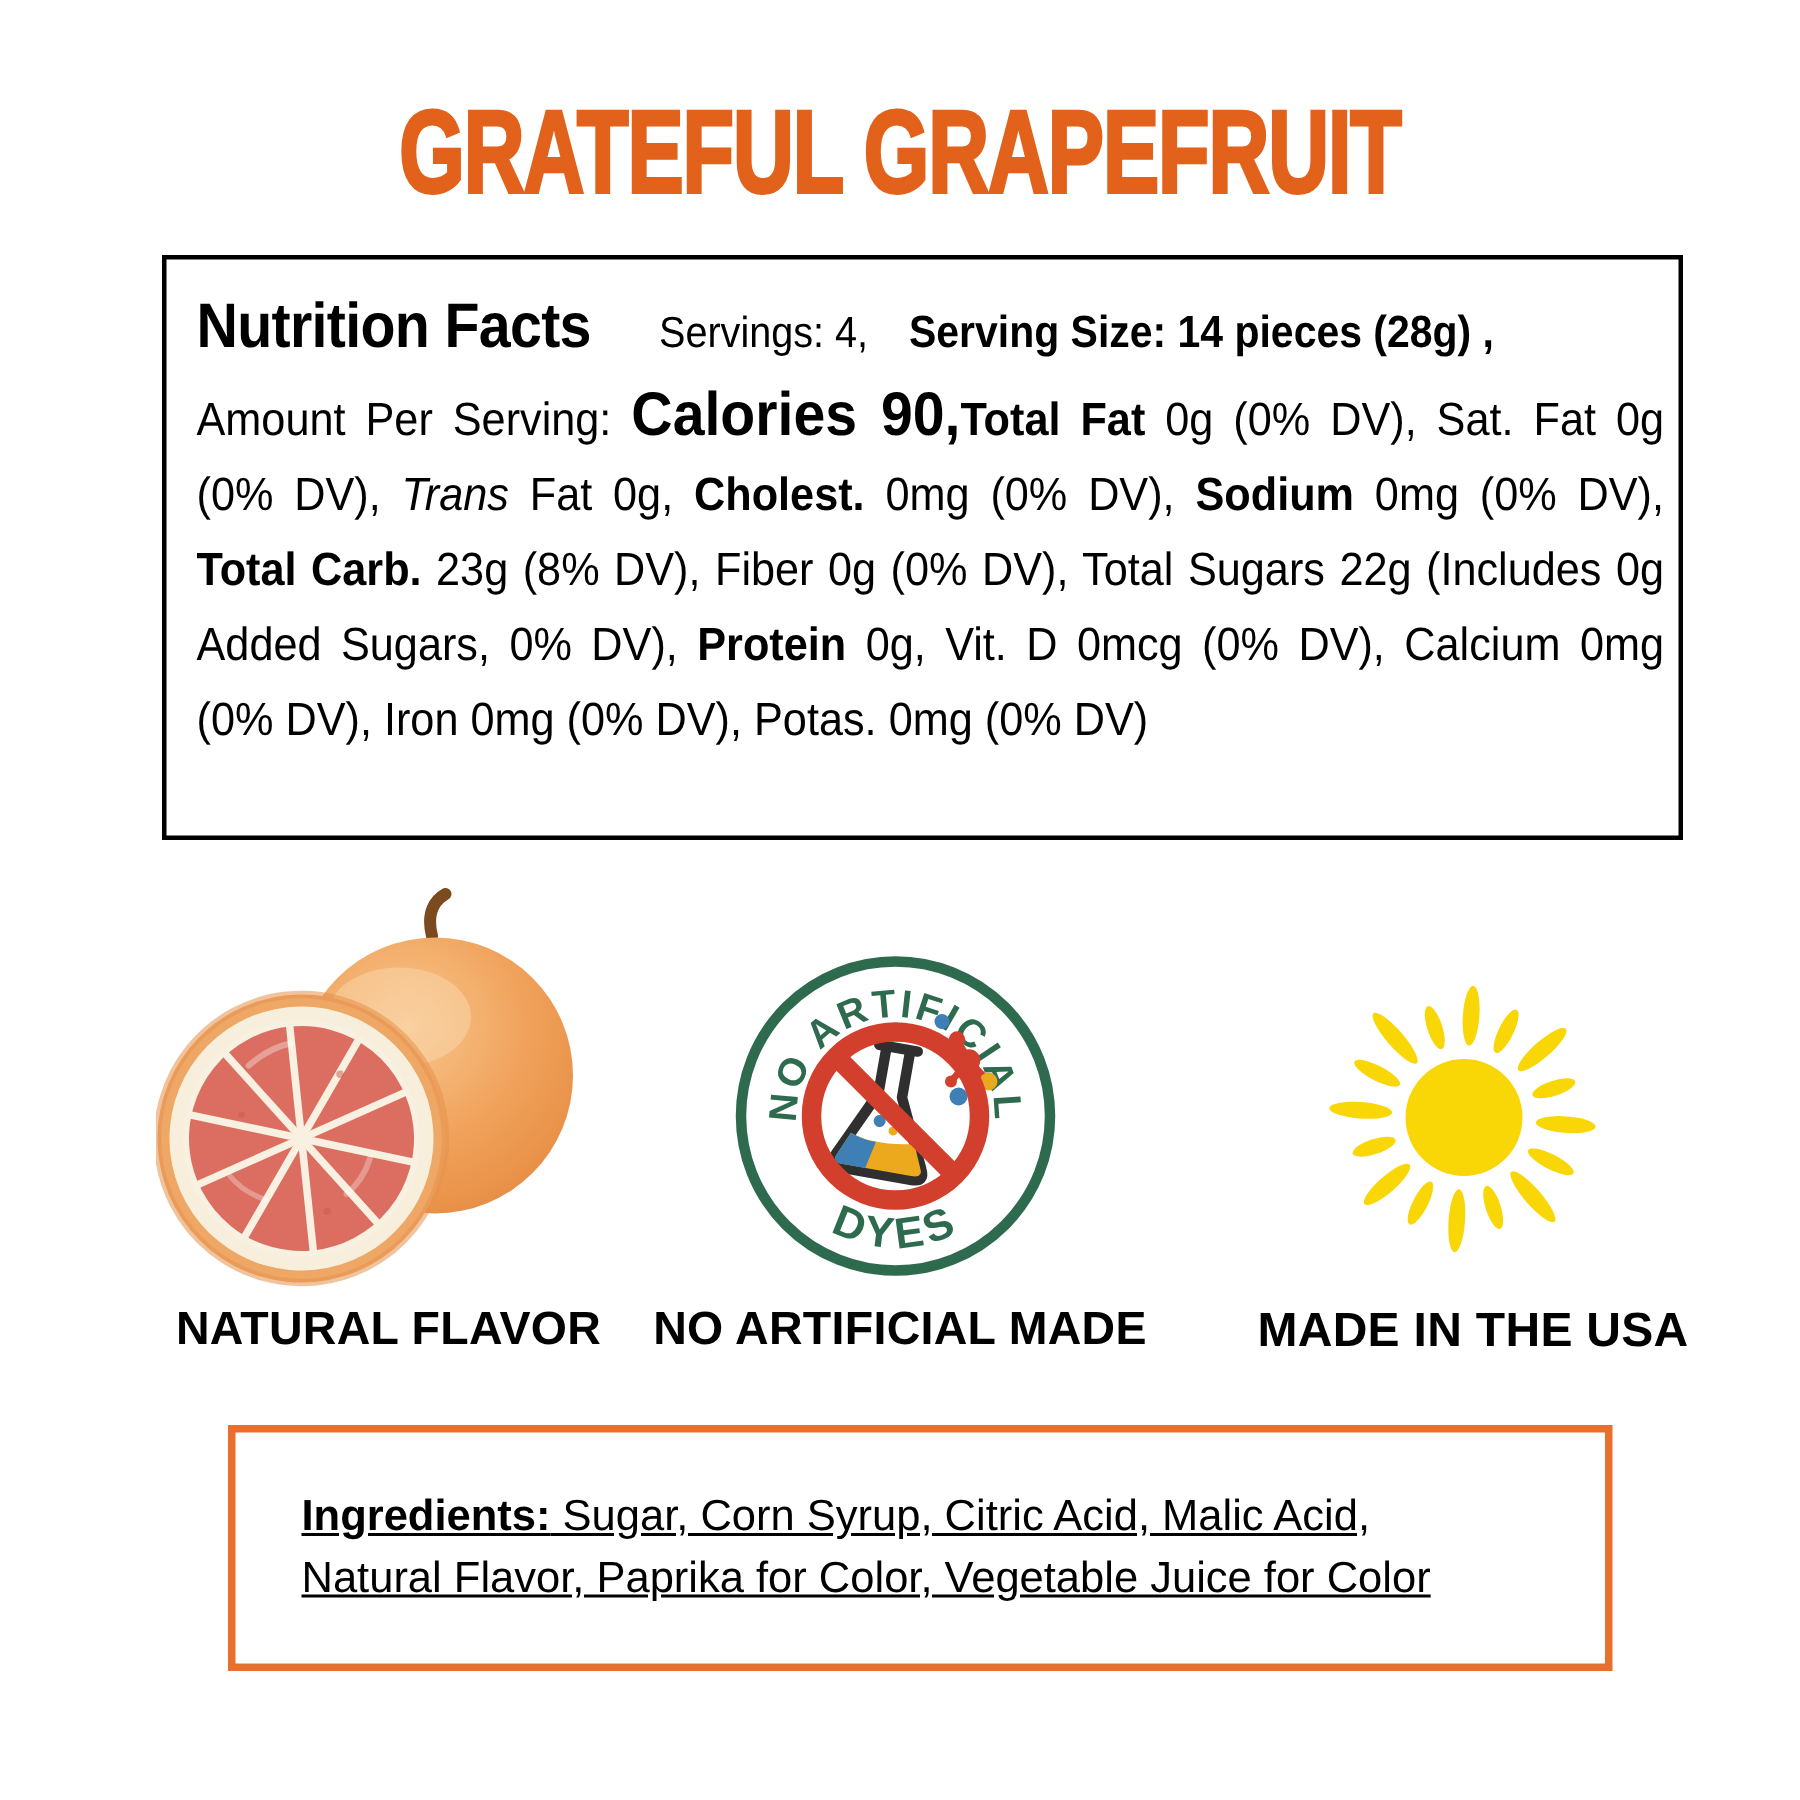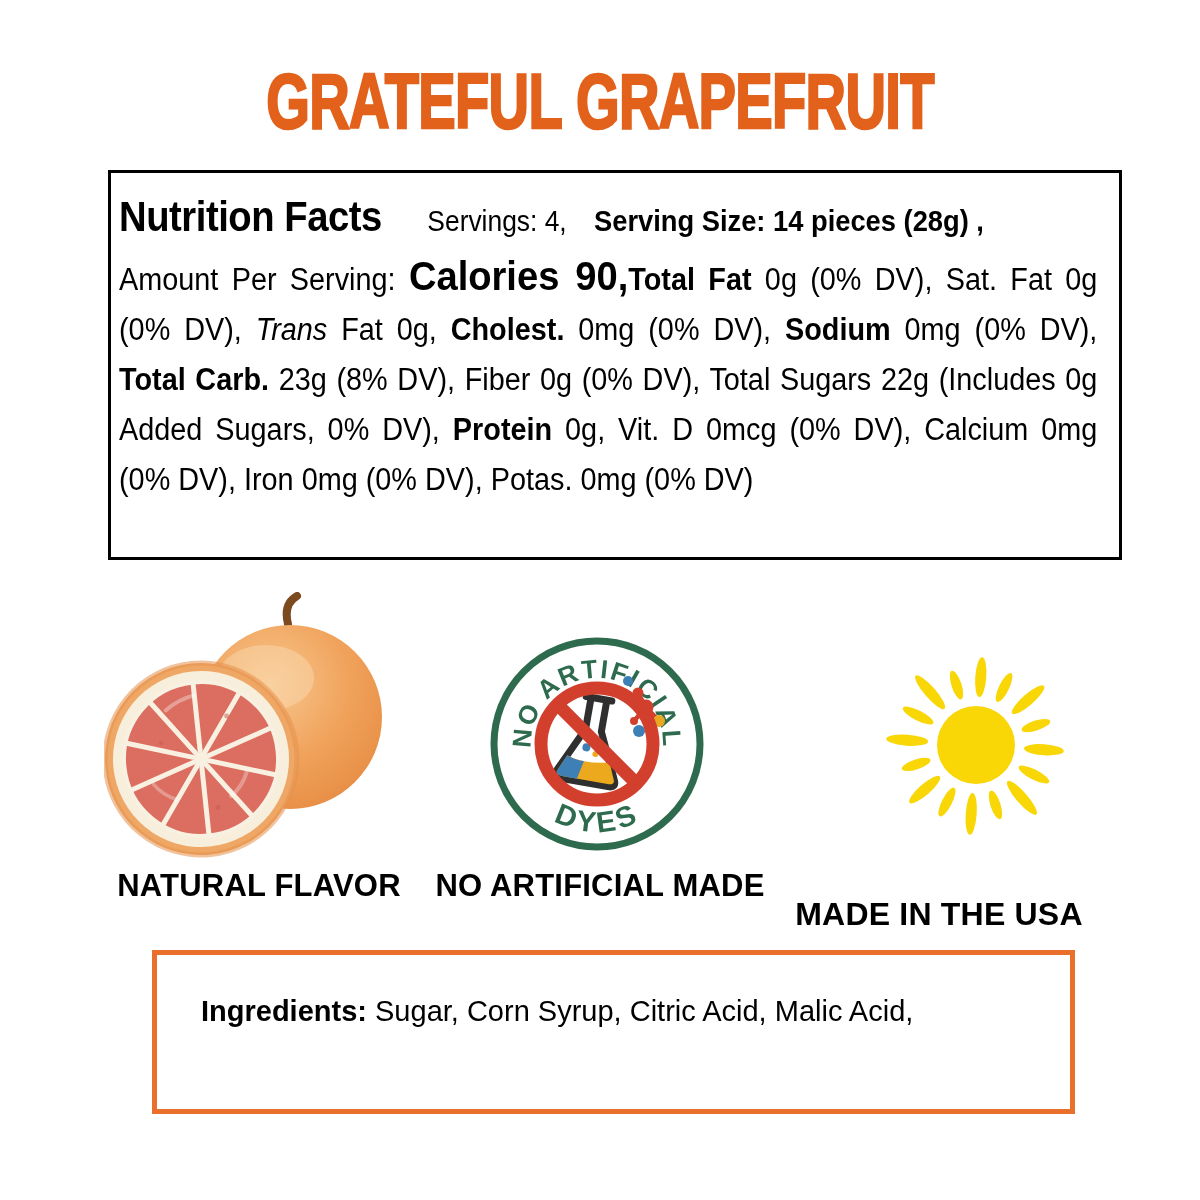--- a/index.html
+++ b/index.html
@@ -15,21 +15,21 @@
     font-size:78px;font-weight:700;color:#E2611B;
     letter-spacing:-1px;
     transform:scaleX(0.72);transform-origin:center top;
     -webkit-text-stroke:2.5px #E2611B;
     white-space:nowrap;
   }
   
   .nutrition-box{
     position:absolute;left:108px;top:170px;width:1014px;height:390px;
     border:3px solid #000;box-sizing:border-box;
-    padding:20px 16px 8px 8px;overflow:hidden;
+    padding:20px 16px 8px 20px;overflow:hidden;
   }
   .nutrition-header{
     display:flex;align-items:baseline;
     width:1075px;transform:scaleX(0.91);transform-origin:left center;
     white-space:nowrap;
   }
   .nf-heading{font-size:42px;font-weight:700;letter-spacing:-0.5px;}
   .nf-servings{font-size:29px;font-weight:400;margin-left:50px;}
   .nf-serving-size{font-size:30px;font-weight:700;margin-left:30px;}
   .nutrition-body{
@@ -42,30 +42,30 @@
   .i{font-style:italic;}
   
   .icon-abs{position:absolute;}
   .feature-caption{
     position:absolute;top:868px;height:40px;
     font-size:31px;font-weight:700;letter-spacing:0.2px;
     text-align:center;white-space:nowrap;
   }
   .cap-1{left:73px;width:372px;}
   .cap-2{left:420px;width:360px;}
-  .cap-3{left:759px;width:360px;font-size:32px;margin-top:28px;}
+  .cap-3{left:802px;width:360px;font-size:32px;}
   .badge-text{font-family:"Liberation Sans",sans-serif;font-weight:700;fill:#2E6B4E;}
   
   .ingredients-box{
     position:absolute;left:152px;top:950px;width:923px;height:164px;
     border:5px solid #E8702C;box-sizing:border-box;
     padding:36px 40px 0 44px;
     font-size:29px;line-height:41px;
   }
-  .ingredients-box .line{white-space:nowrap;}
+  .ingredients-box .line{white-space:nowrap;text-decoration:underline;}
 </style>
 </head>
 <body>
 
 <div class="brand-title">GRATEFUL GRAPEFRUIT</div>
 
 <div class="nutrition-box">
   <div class="nutrition-header">
     <span class="nf-heading">Nutrition Facts</span>
     <span class="nf-servings">Servings: 4,</span>
@@ -176,13 +176,14 @@
     <ellipse cx="0" cy="-63" rx="5" ry="15" transform="rotate(342)"></ellipse>
   </g>
 </svg>
 
 <div class="feature-caption cap-1">NATURAL FLAVOR</div>
 <div class="feature-caption cap-2">NO ARTIFICIAL MADE</div>
 <div class="feature-caption cap-3">MADE IN THE USA</div>
 
 <div class="ingredients-box">
   <span class="line"><b>Ingredients:</b><span> Sugar, Corn Syrup, Citric Acid, Malic Acid,</span></span><br>
+  <span class="line">Natural Flavor, Paprika for Color, Vegetable Juice for Color</span>
 </div>
 
 </body></html>

